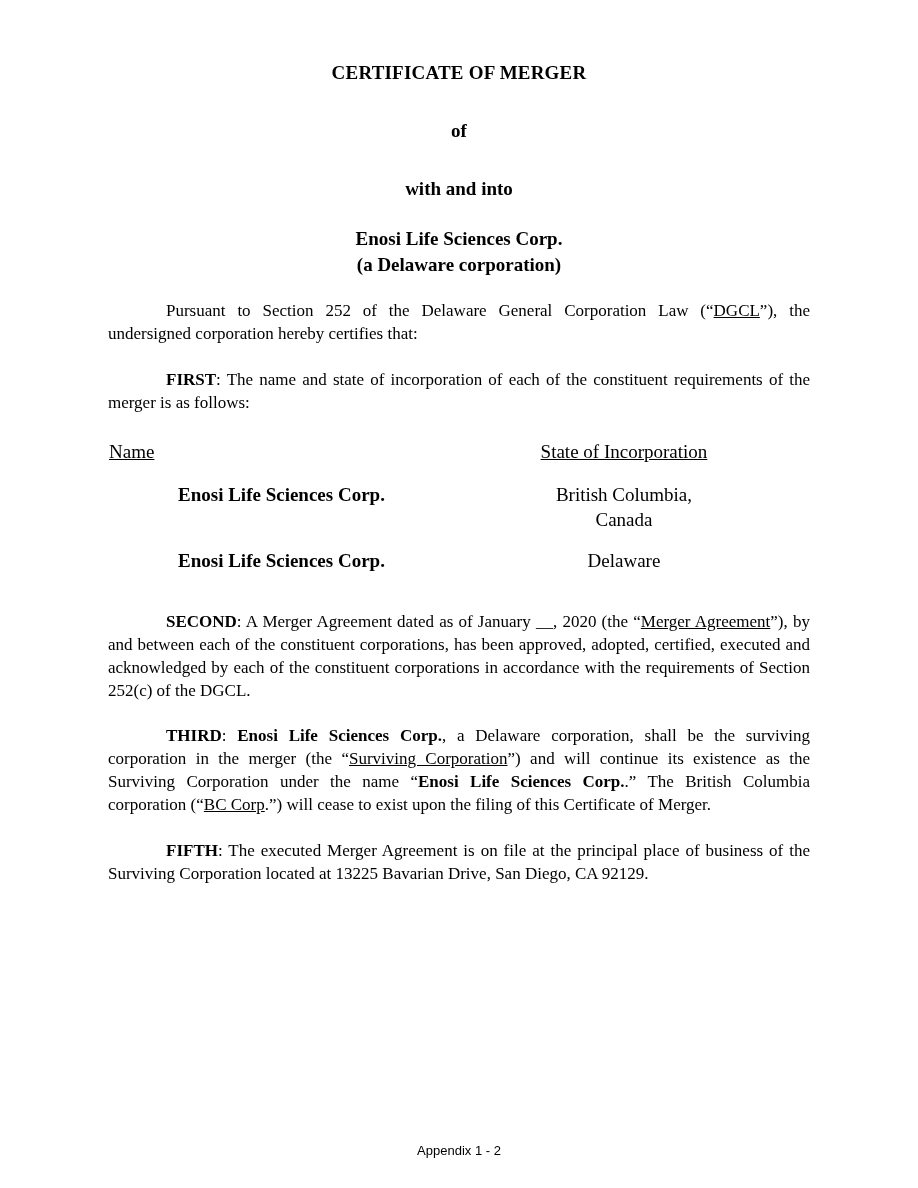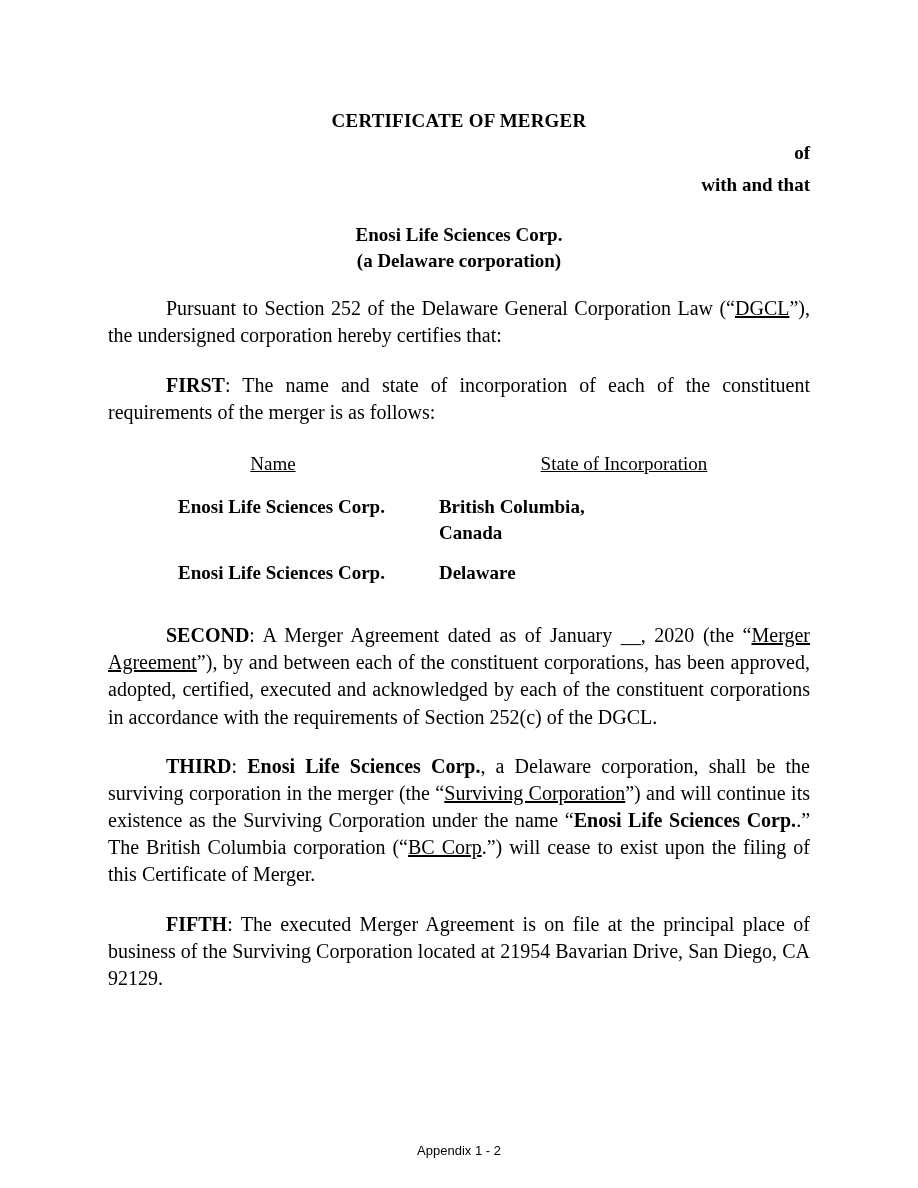--- a/index.html
+++ b/index.html
@@ -12,44 +12,44 @@
     height: 1188px;
     font-family: "Liberation Serif", "DejaVu Serif", serif;
     color: #000000;
     position: relative;
   }
   .page {
     position: relative;
     width: 918px;
     height: 1188px;
     box-sizing: border-box;
-    padding: 96px 108px 40px 108px;
+    padding: 48px 108px 40px 108px;
   }
   .doc-title {
     text-align: center;
     font-weight: bold;
     font-size: 19px;
     letter-spacing: 0.2px;
     margin: 14px 0 0 0;
   }
   .center-line {
-    text-align: right;
+    text-align: center;
     font-weight: bold;
     font-size: 19px;
-    margin-top: 10px;
+    margin-top: 36px;
   }
   .center-block {
     text-align: center;
     font-weight: bold;
     font-size: 19px;
     margin-top: 26px;
     line-height: 1.35;
   }
   p.body-par {
-    font-size: 20px;
+    font-size: 17px;
     line-height: 1.36;
     text-align: justify;
     margin: 22px 0 0 0;
     text-indent: 58px;
   }
   .u {
     text-decoration: underline;
   }
   .b {
     font-weight: bold;
@@ -60,39 +60,38 @@
     margin-top: 26px;
     font-size: 19px;
   }
   table.corp-table th {
     font-weight: normal;
     text-decoration: underline;
     padding-bottom: 18px;
   }
   table.corp-table th.col-name {
     width: 47%;
-    text-align: center;
+    text-align: left;
   }
   table.corp-table th.col-state {
     width: 53%;
     text-align: center;
   }
   table.corp-table td {
     vertical-align: top;
     padding-bottom: 14px;
     line-height: 1.35;
   }
   table.corp-table td.c-name {
     text-align: center;
     font-weight: bold;
     padding-left: 18px;
   }
   table.corp-table td.c-state {
-    text-align: left;
-    font-weight: bold;
+    text-align: center;
   }
   .footer {
     position: absolute;
     left: 0;
     right: 0;
     bottom: 30px;
     text-align: center;
     font-family: "Liberation Sans", sans-serif;
     font-size: 13px;
   }
@@ -100,21 +99,21 @@
 </head>
 <body>
 
 <div class="page">
 
   <div class="doc-title">CERTIFICATE OF MERGER</div>
 
   <div class="center-line">of</div>
 
 
-  <div class="center-line">with and that</div>
+  <div class="center-line">with and into</div>
 
   <div class="center-block">
     <div>Enosi Life Sciences Corp.</div>
     <div>(a Delaware corporation)</div>
   </div>
 
   <p class="body-par"><span>Pursuant to Section 252 of the Delaware General Corporation Law (“</span><span class="u">DGCL</span><span>”), the undersigned corporation hereby certifies that:</span></p>
 
   <p class="body-par"><span class="b">FIRST</span><span>:  The name and state of incorporation of each of the constituent requirements of the merger is as follows:</span></p>
 
@@ -135,18 +134,18 @@
         <td class="c-state">Delaware</td>
       </tr>
     </tbody>
   </table>
 
   <p class="body-par"><span class="b">SECOND</span><span>:  A Merger Agreement dated as of January __, 2020 (the “</span><span class="u">Merger Agreement</span><span>”), by and between each of the constituent corporations, has been approved, adopted, certified, executed and acknowledged by each of the constituent corporations in accordance with the requirements of Section 252(c) of the DGCL.</span></p>
 
   <p class="body-par"><span class="b">THIRD</span><span>:  </span><span class="b">Enosi Life Sciences Corp.</span><span>, a Delaware corporation, shall be the surviving corporation in the merger (the “</span><span class="u">Surviving Corporation</span><span>”) and will continue its existence as the Surviving Corporation under the name “</span><span class="b">Enosi Life Sciences Corp.</span><span>.”  The British Columbia corporation (“</span><span class="u">BC Corp</span><span>.”) will cease to exist upon the filing of this Certificate of Merger.</span></p>
 
 
-  <p class="body-par"><span class="b">FIFTH</span><span>:  The executed Merger Agreement is on file at the principal place of business of the Surviving Corporation located at 21954 Bavarian Drive, San Diego, CA  92129.</span></p>
+  <p class="body-par"><span class="b">FIFTH</span><span>:  The executed Merger Agreement is on file at the principal place of business of the Surviving Corporation located at 13225 Bavarian Drive, San Diego, CA  92129.</span></p>
 
 
   <div class="footer">Appendix 1 - 2</div>
 
 </div>
 
 </body></html>

